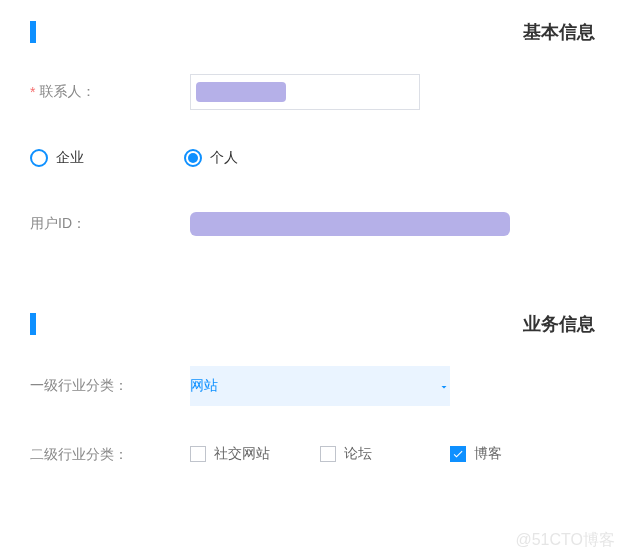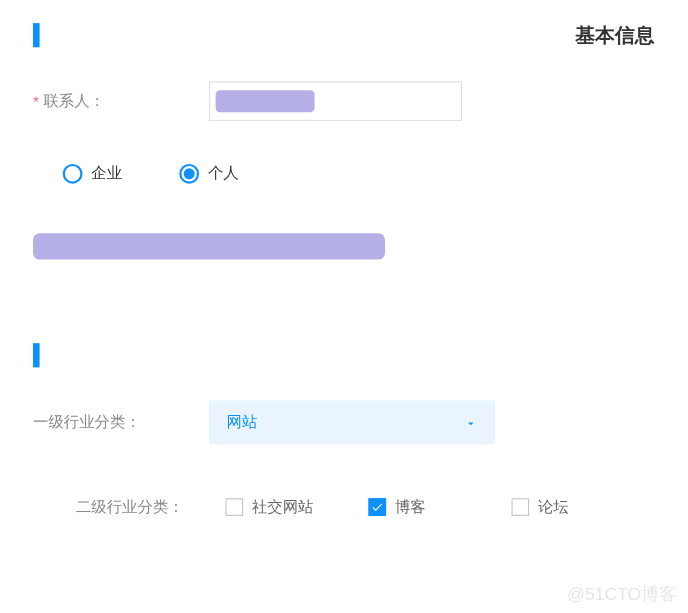--- a/index.html
+++ b/index.html
@@ -70,22 +70,21 @@
       width: 90px;
       height: 20px;
     }
     .redacted-block.wide {
       width: 320px;
       height: 24px;
       border-radius: 6px;
     }
     .radio-group {
       display: flex;
-      gap: 52px;
-      margin-left: 27px;
+      gap: 100px;
     }
     .radio-option {
       display: flex;
       align-items: center;
       cursor: pointer;
     }
     .radio-circle {
       width: 18px;
       height: 18px;
       border: 2px solid #0e90ff;
@@ -105,21 +104,21 @@
     .radio-label {
       color: #333;
     }
     .dropdown {
       width: 260px;
       height: 40px;
       background: #eaf4ff;
       display: flex;
       align-items: center;
       justify-content: space-between;
-      padding: 0 16px;
+      padding: 0 0;
       cursor: pointer;
     }
     .dropdown-value {
       color: #0e90ff;
     }
     .chevron-down {
       width: 12px;
       height: 12px;
     }
     .chevron-down svg {
@@ -167,22 +166,21 @@
     }
     .watermark {
       position: fixed;
       bottom: 6px;
       right: 10px;
       color: #ccc;
       font-size: 16px;
       opacity: 0.5;
     }
     .align-top {
-      align-items: flex-end;
-      margin-left: 39px;
+      align-items: center;
     }
     .align-top .form-label {
       padding-top: 2px;
     }
   </style>
 </head>
 <body>
 
 <div class="section-header">
   <div class="section-bar"></div>
@@ -210,29 +208,31 @@
       </div>
       <div class="radio-option">
         <div class="radio-circle selected"></div>
         <span class="radio-label">个人</span>
       </div>
     </div>
   </div>
 </div>
 
 <div class="form-row">
+  <div class="form-label">用户ID：</div>
   <div class="form-content">
     <div class="redacted-block wide"></div>
   </div>
 </div>
 
 <div class="section-gap"></div>
 
 <div class="section-header">
   <div class="section-bar"></div>
+  <div class="section-title">业务信息</div>
 </div>
 
 <div class="form-row">
   <div class="form-label">一级行业分类：</div>
   <div class="form-content">
     <div class="dropdown">
       <span class="dropdown-value">网站</span>
       <span class="chevron-down">
         <svg viewBox="0 0 24 24">
             <path d="M7 10l5 5 5-5z"></path>
@@ -243,31 +243,31 @@
 </div>
 
 <div class="form-row align-top">
   <div class="form-label">二级行业分类：</div>
   <div class="form-content">
     <div class="checkbox-grid">
       <div class="checkbox-row">
         <div class="checkbox-option">
           <div class="checkbox-box"></div>
           <span class="checkbox-label">社交网站</span>
+        </div>
+        <div class="checkbox-option">
+          <div class="checkbox-box"></div>
+          <span class="checkbox-label">论坛</span>
         </div>
         <div class="checkbox-option">
           <div class="checkbox-box checked">
             <svg viewBox="0 0 24 24">
                 <path d="M9 16.17L4.83 12l-1.41 1.41L9 19 21 7l-1.41-1.41z"></path>
               </svg>
           </div>
           <span class="checkbox-label">博客</span>
         </div>
-        <div class="checkbox-option">
-          <div class="checkbox-box"></div>
-          <span class="checkbox-label">论坛</span>
-        </div>
       </div>
     </div>
   </div>
 </div>
 
 <div class="watermark">@51CTO博客</div>
 
 </body></html>

